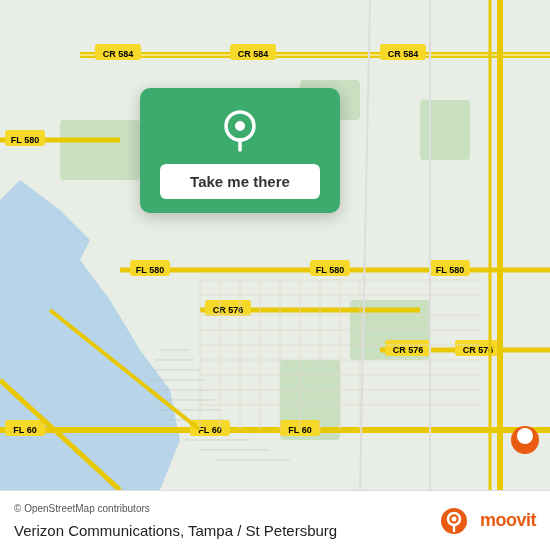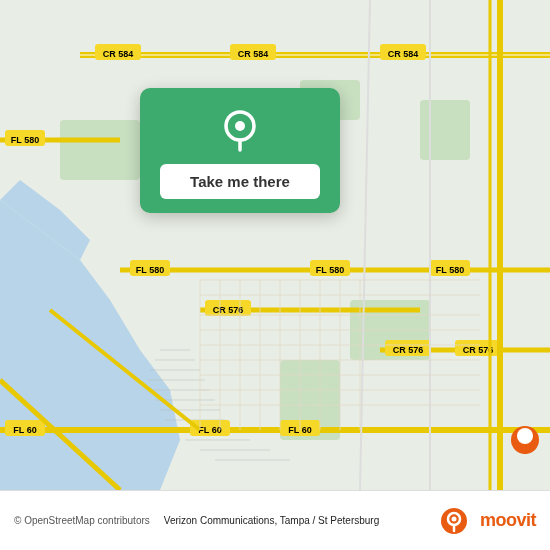--- a/index.html
+++ b/index.html
@@ -35,31 +35,31 @@
       display: flex;
       align-items: center;
       justify-content: space-between;
       padding: 0 14px;
       border-top: 1px solid #ddd;
       position: relative;
     }
 
     .bottom-left {
       display: flex;
-      flex-direction: row;
-      gap: 14px;
+      flex-direction: column;
+      gap: 8px;
     }
 
     .osm-credit {
       font-size: 10px;
       color: #555;
     }
 
     .location-title {
-      font-size: 10px;
+      font-size: 15px;
       font-weight: 500;
       color: #222;
     }
 
     .moovit-logo {
       display: flex;
       align-items: center;
       gap: 12px;
     }
 

